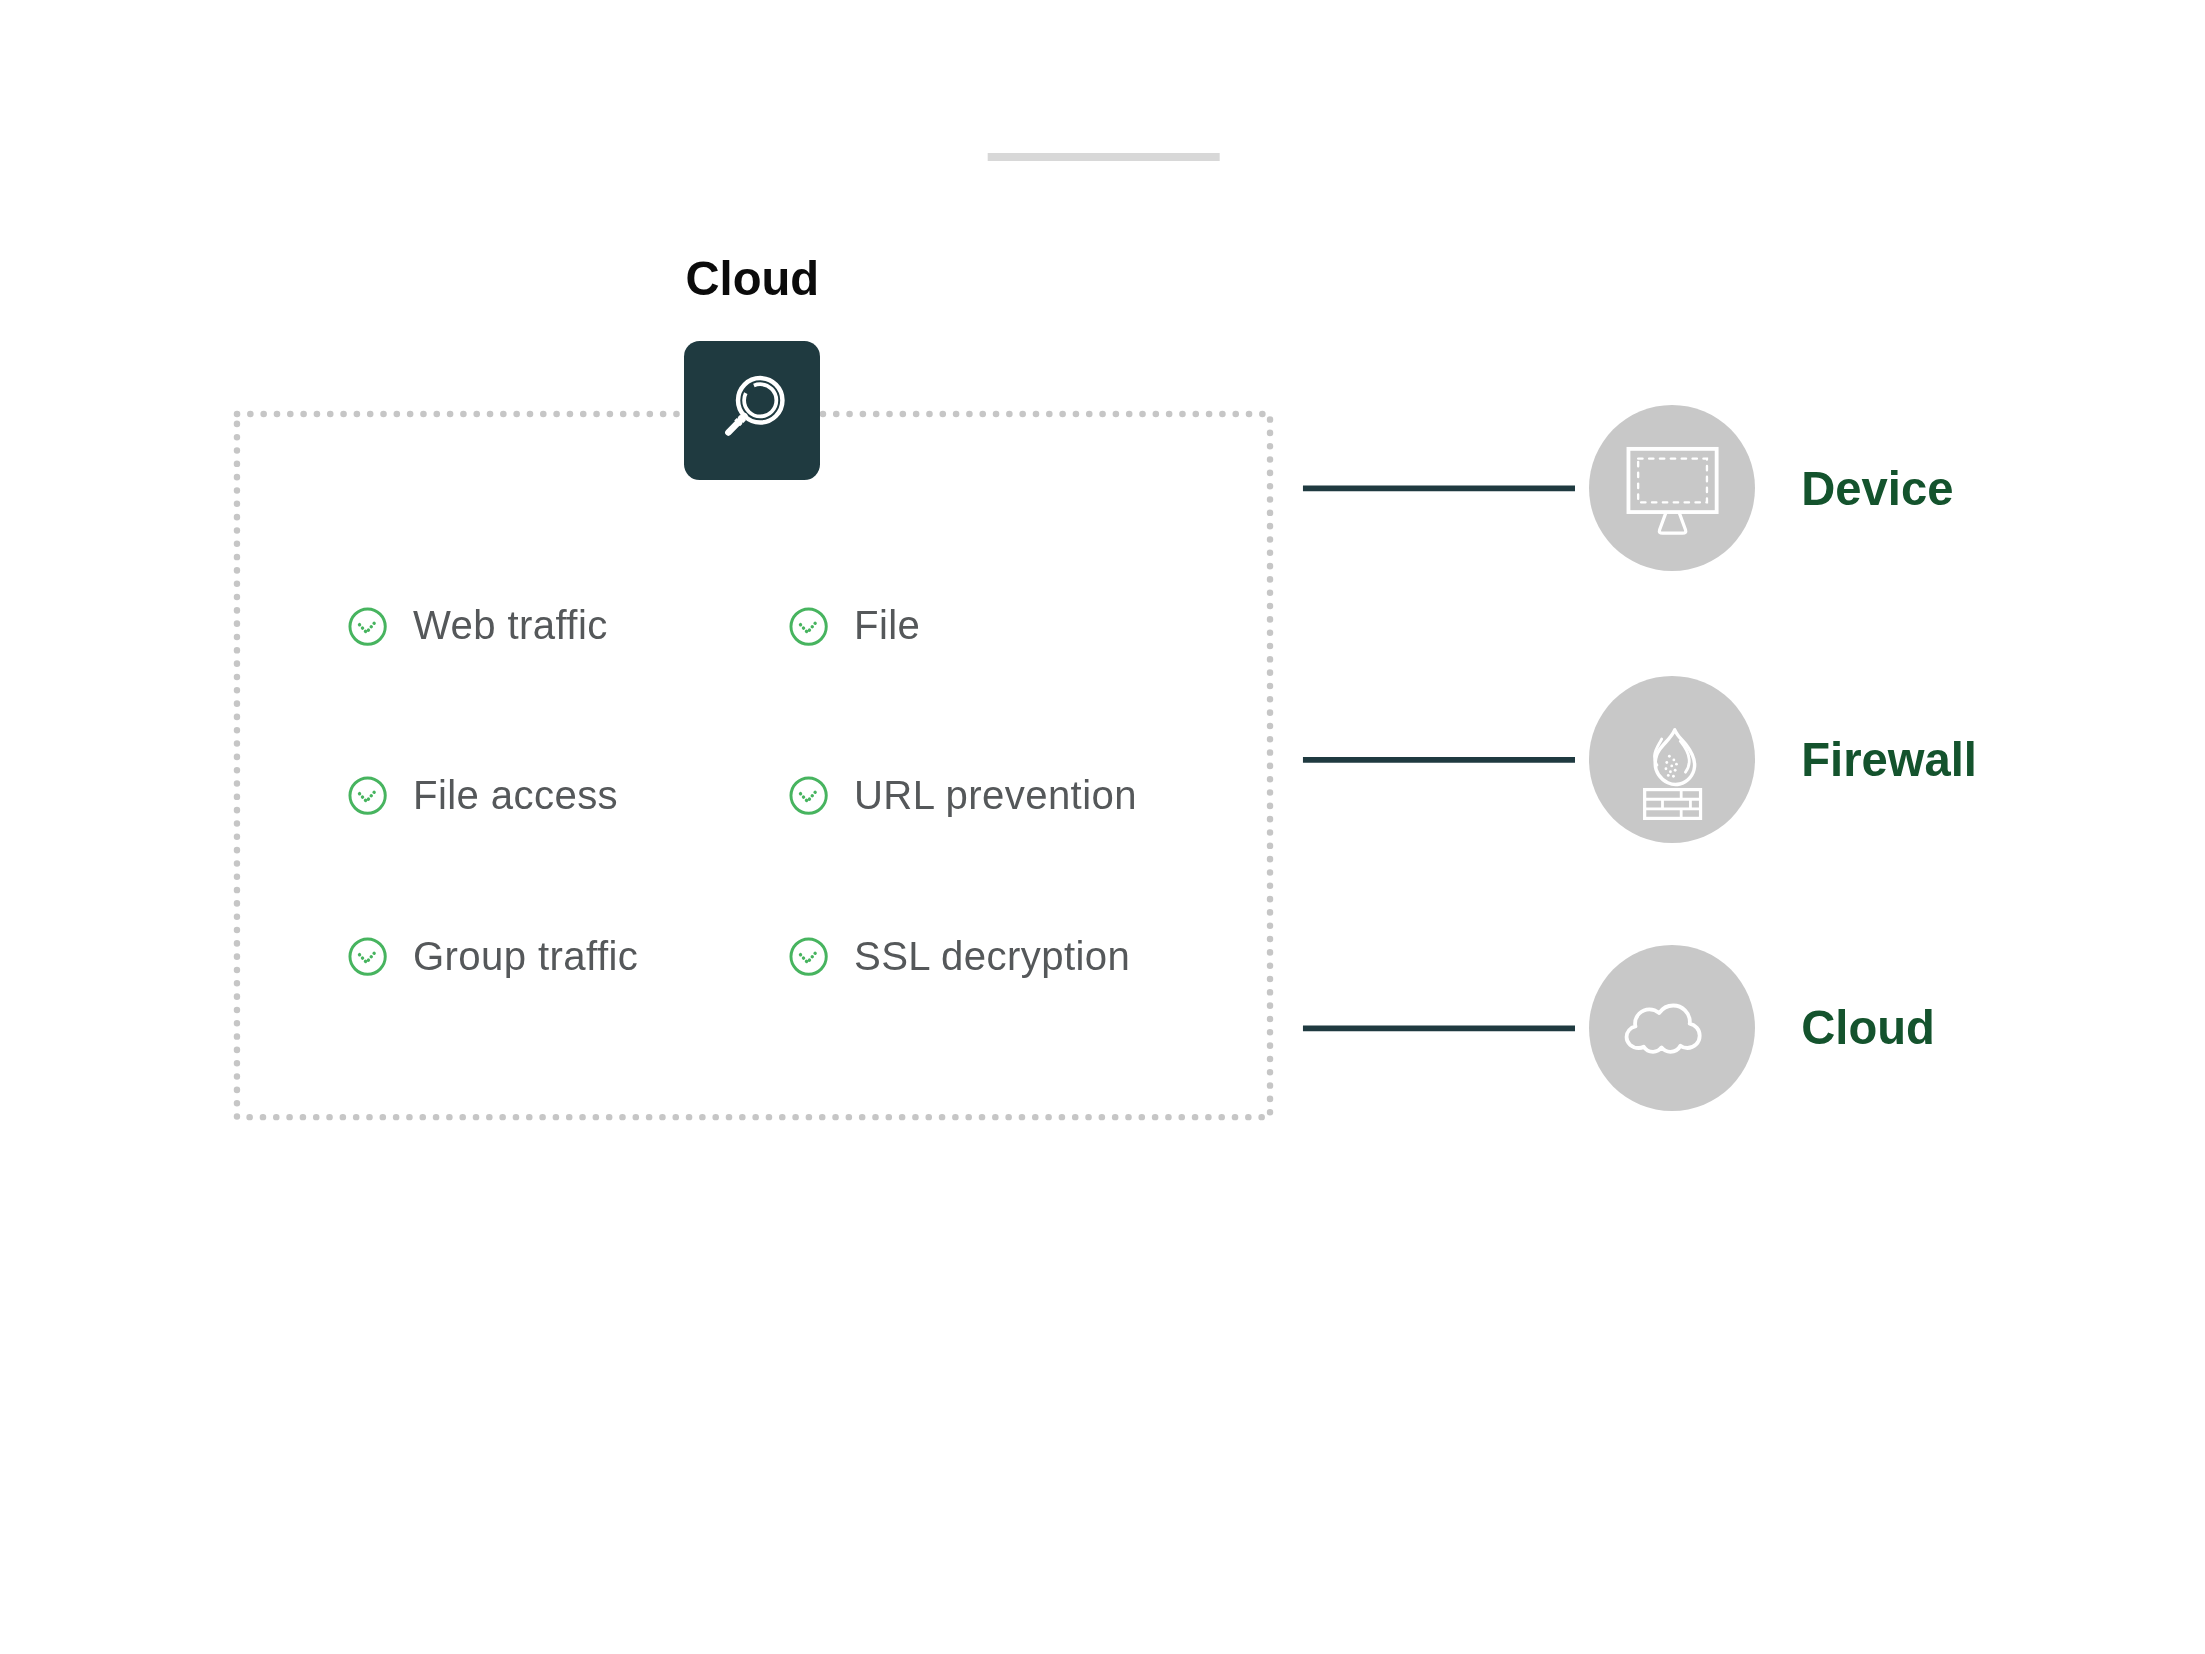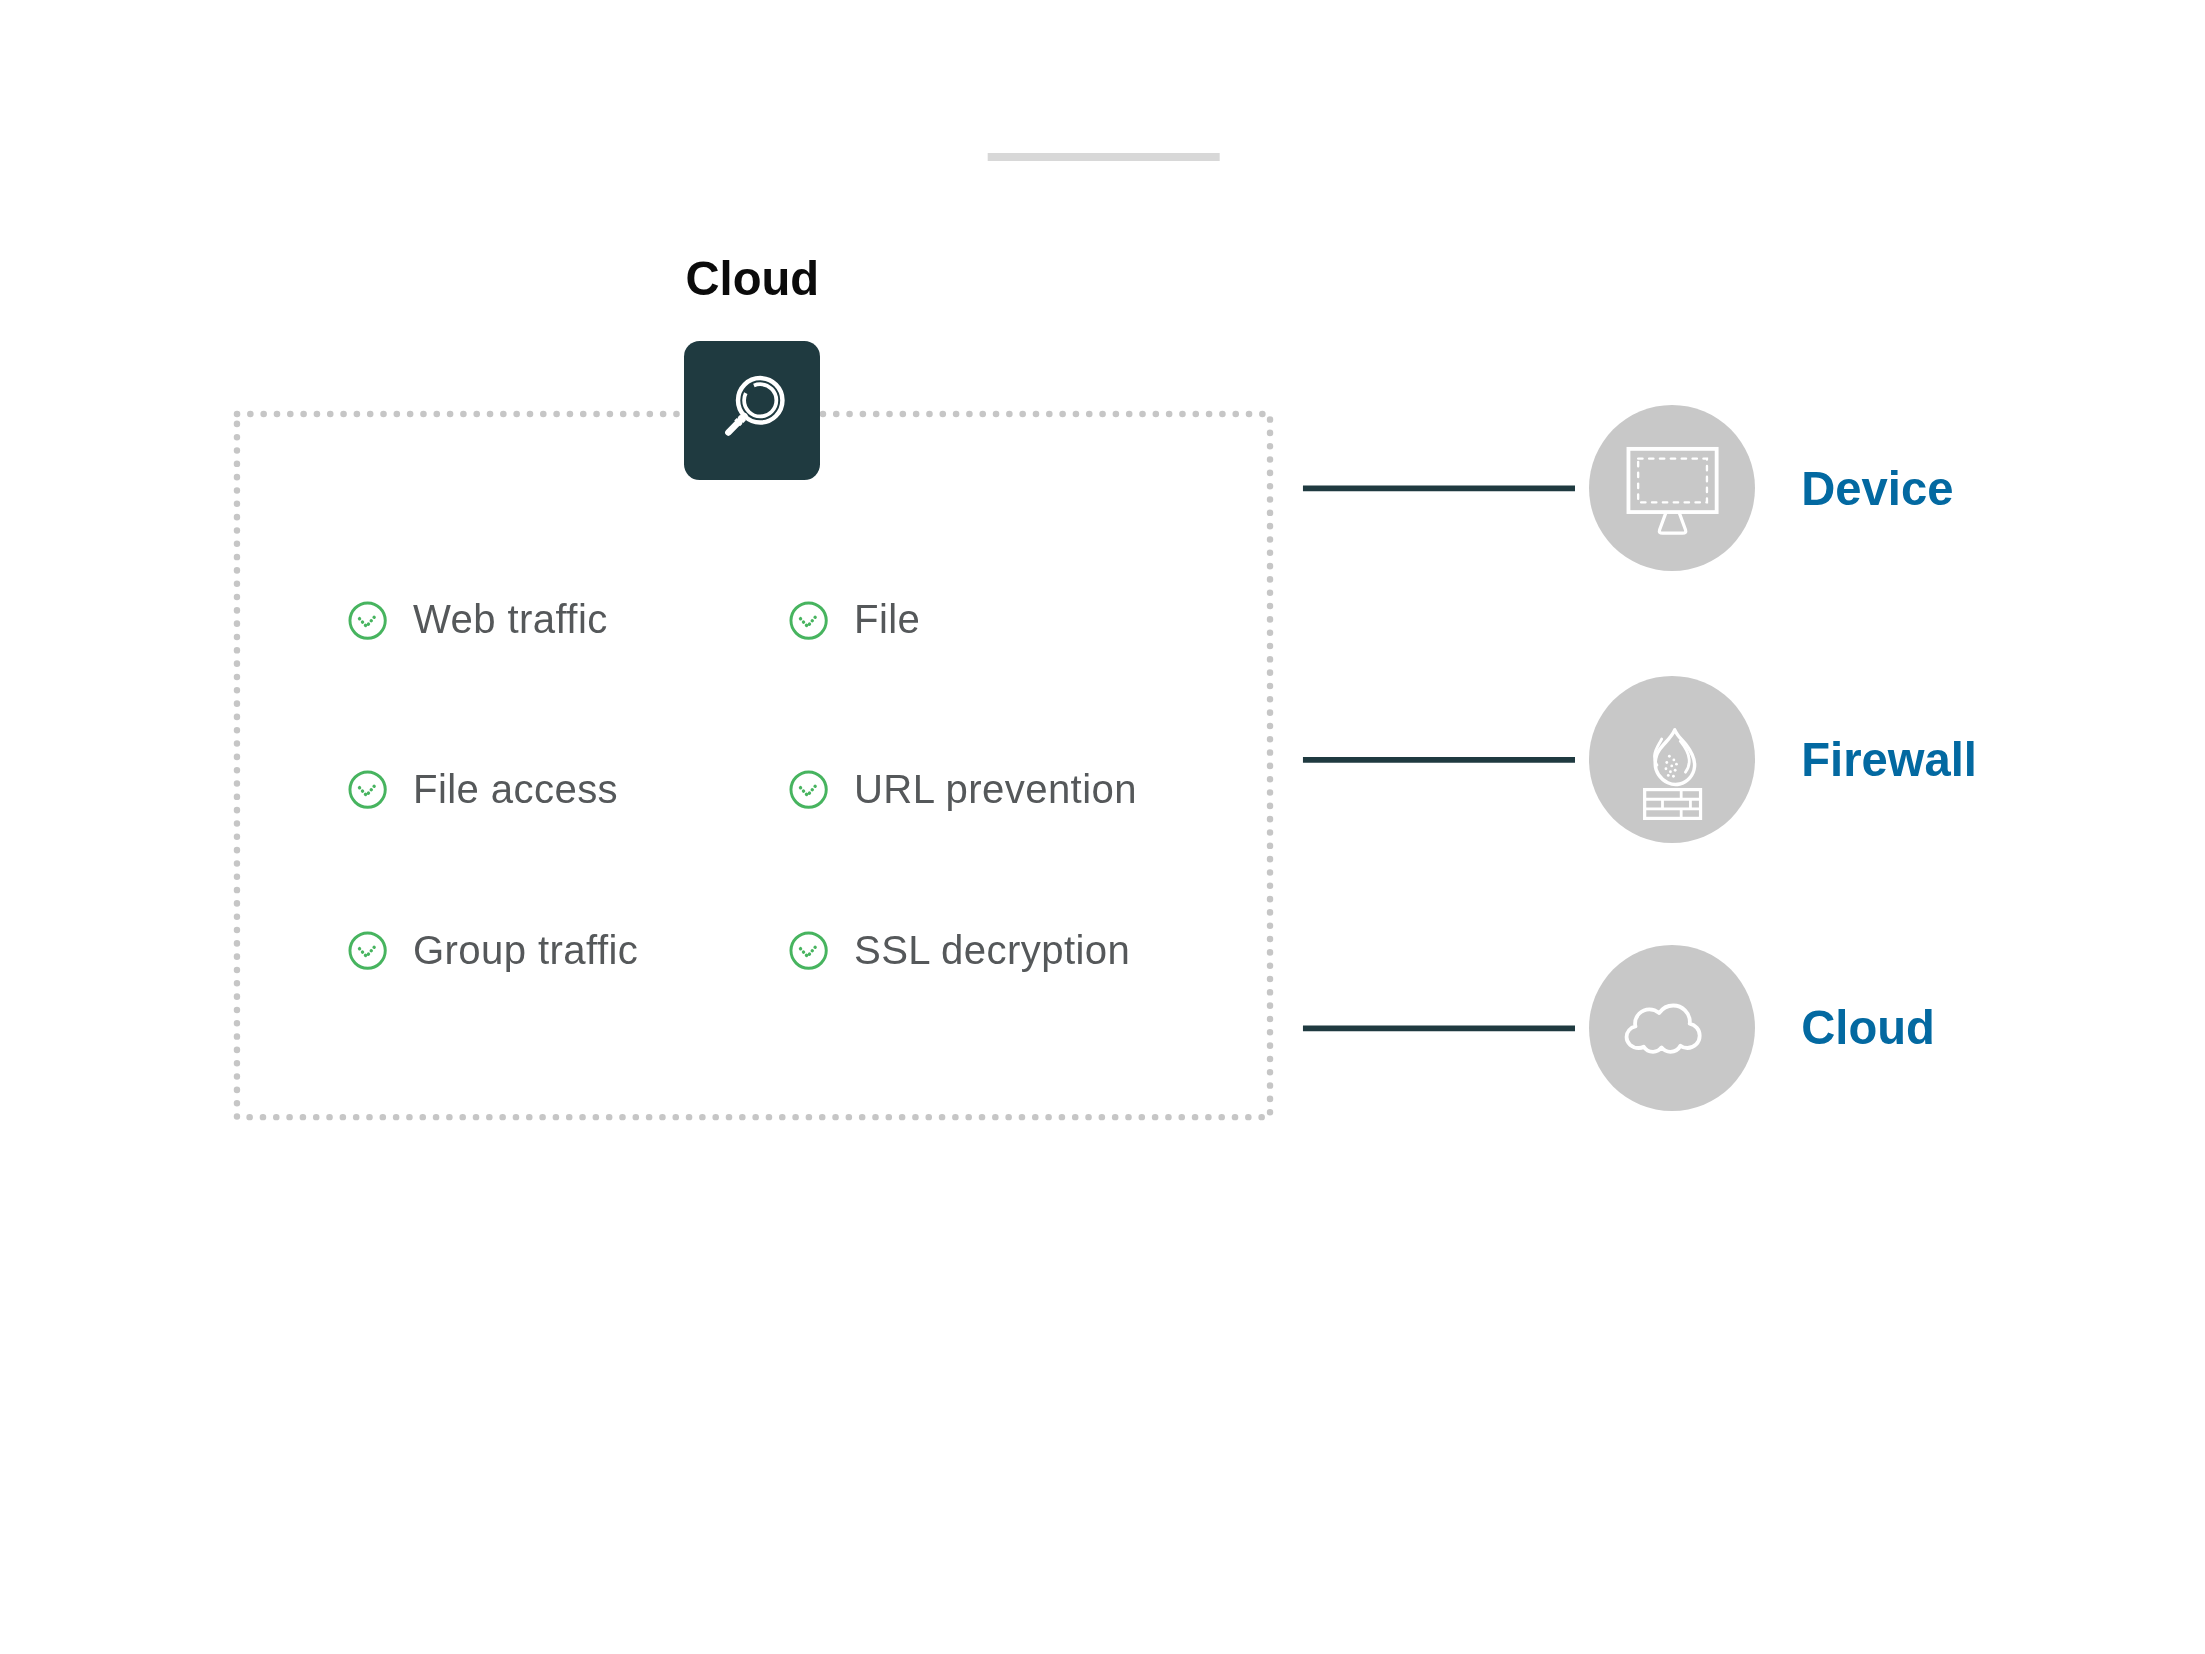--- a/index.html
+++ b/index.html
@@ -21,38 +21,38 @@
     position:absolute;left:34.12vw;top:11.4vw;transform:translateX(-50%);
     font-size:2.14vw;font-weight:700;color:#0b0b0b;line-height:1.2;white-space:nowrap;
   }
   .agent-box{
     position:absolute;left:31.04vw;top:15.45vw;width:6.17vw;height:6.3vw;
     background:#1f3a40;border-radius:0.71vw;
     display:flex;align-items:center;justify-content:center;
   }
   .agent-box svg{width:3.9vw;height:3.9vw;display:block;}
   .cap{
-    position:absolute;display:flex;align-items:center;gap:1.17vw;white-space:nowrap;
+    position:absolute;display:flex;align-items:center;gap:1.17vw;white-space:nowrap;margin-top:6px;
   }
   .cap svg{width:1.78vw;height:1.78vw;flex:0 0 auto;display:block;}
   .cap .cap-label{font-size:1.82vw;color:#55585a;line-height:1;letter-spacing:0.01em;}
   .cap.r1{top:27.22vw;}
   .cap.r2{top:34.9vw;justify-content:space-between;}
   .cap.r3{top:42.2vw;}
   .cap.c1{left:15.78vw;}
   .cap.c2{left:35.78vw;}
   .endpoint-circle{
     position:absolute;left:72.08vw;width:7.53vw;height:7.53vw;border-radius:50%;
     background:#c8c8c8;display:flex;align-items:center;justify-content:center;
   }
   .endpoint-circle.e1{top:18.38vw;}
   .endpoint-circle.e2{top:30.68vw;}
   .endpoint-circle.e3{top:42.86vw;}
   .endpoint-label{
-    position:absolute;left:81.69vw;font-size:2.14vw;font-weight:700;color:#0369a1;
+    position:absolute;left:81.69vw;font-size:2.14vw;font-weight:700;color:#14532d;
     line-height:1;white-space:nowrap;
   }
   .endpoint-label.e1{top:21.07vw;}
   .endpoint-label.e2{top:33.38vw;}
   .endpoint-label.e3{top:45.55vw;text-align:center;}
   .icon-monitor{width:6.4vw;height:6.4vw;}
   .icon-firewall{width:4.68vw;height:5.85vw;}
   .icon-cloud{width:4.8vw;height:3.1vw;}
 </style>
 </head>

